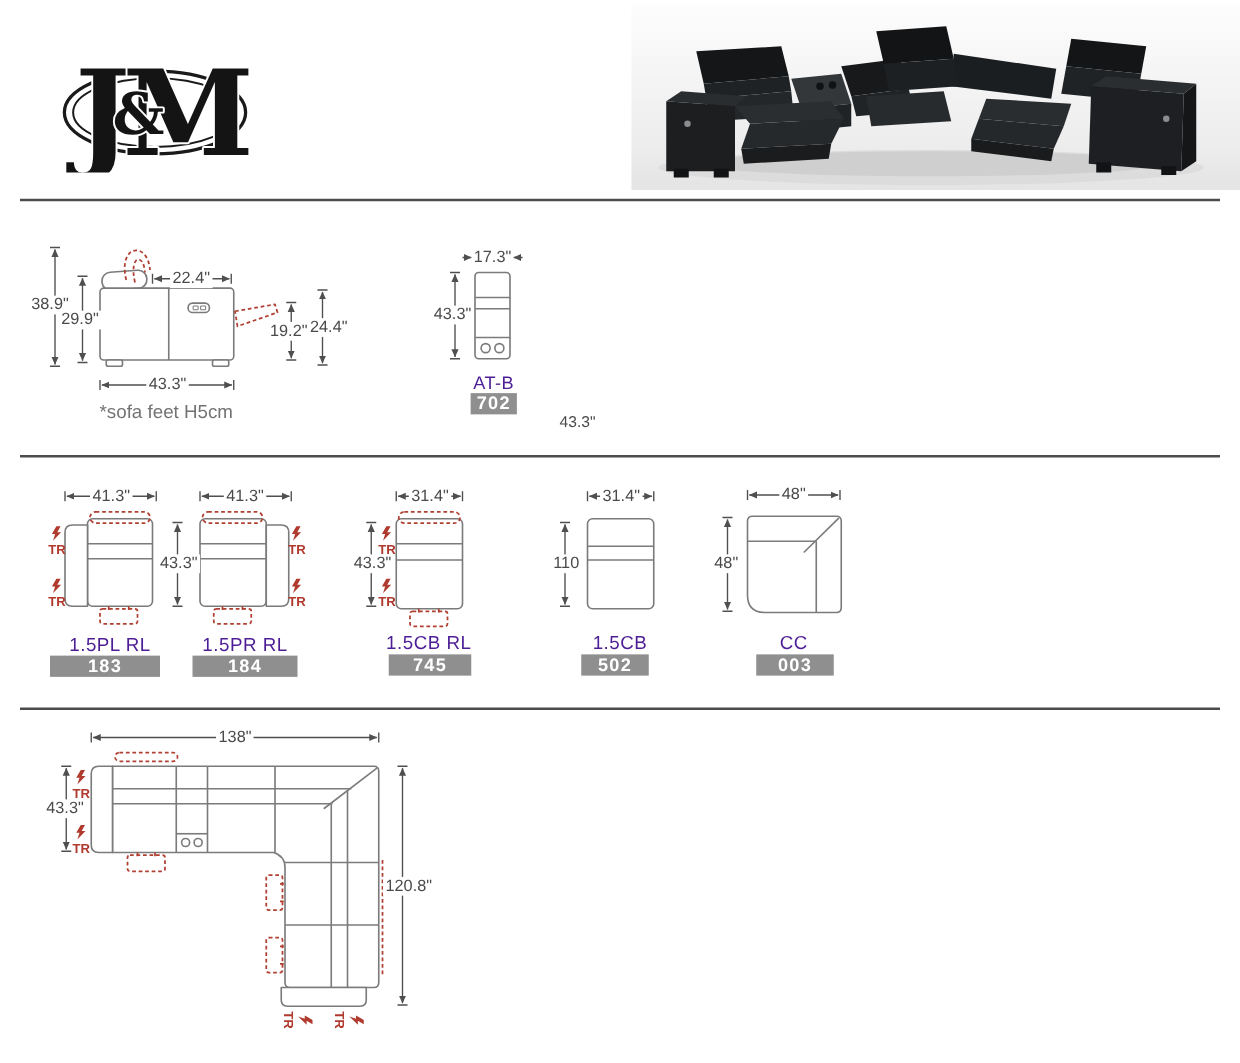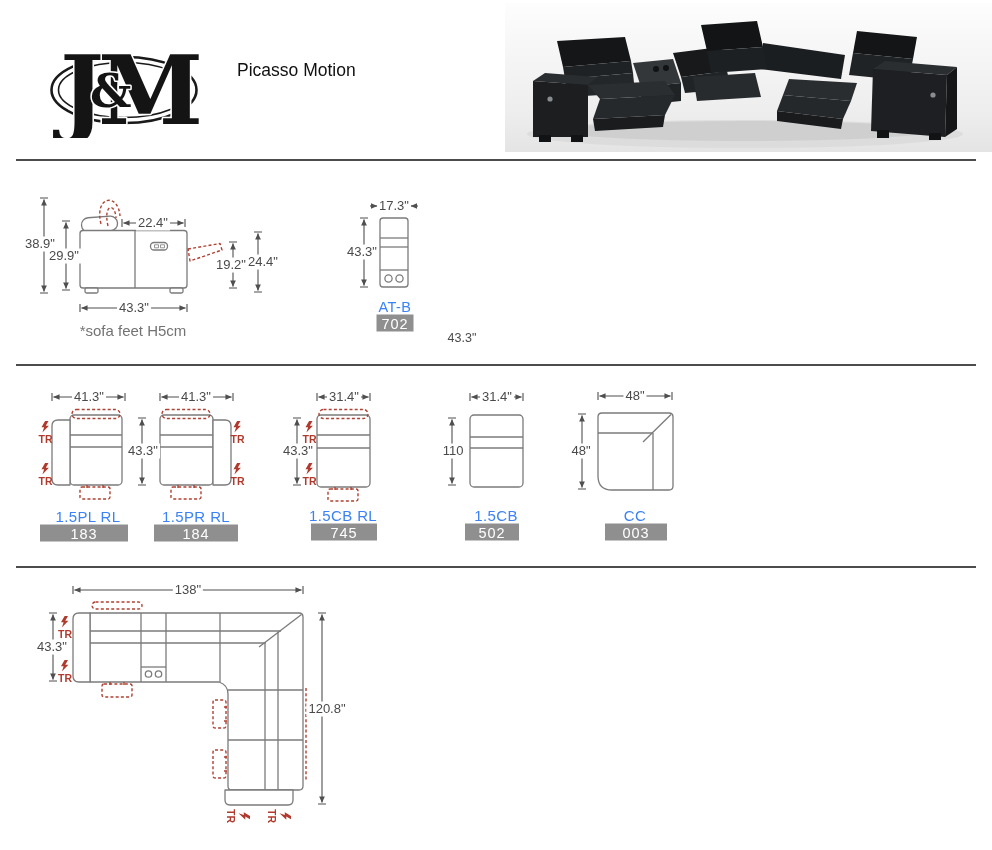--- a/index.html
+++ b/index.html
@@ -5,25 +5,25 @@
   html,body{margin:0;padding:0;background:#ffffff;}
   .sheet{position:relative;width:992px;height:850px;background:#fff;overflow:hidden;
          font-family:"Liberation Sans",sans-serif;}
   .abs{position:absolute;}
   .rule{position:absolute;left:16px;width:960px;height:2px;background:#4c4c4c;}
   .title{position:absolute;left:237px;top:58px;font-size:17.5px;line-height:1.45;color:#101010;}
   .dim{position:absolute;transform:translate(-50%,-50%);background:#fff;color:#4a4a4a;
        font-size:13px;line-height:1.15;padding:0 2px;white-space:nowrap;}
   .dim.nobg{background:transparent;}
   .note{position:absolute;transform:translate(-50%,-50%);color:#737373;font-size:15px;white-space:nowrap;}
-  .uname{position:absolute;transform:translate(-50%,-50%);color:#3b82f6;font-size:15px;
+  .uname{position:absolute;transform:translate(-50%,-50%);color:#4c1d95;font-size:15px;
          letter-spacing:.4px;white-space:nowrap;}
   .badge{position:absolute;transform:translate(-50%,-50%);background:#8f8f8f;color:#fff;
          font-size:14.5px;height:17px;display:flex;align-items:center;justify-content:center;
-         letter-spacing:1px;}
+         letter-spacing:1px;font-weight:bold;}
   svg{display:block;}
   .g-fill{stroke:#7b7b7b;stroke-width:1.3;fill:#ffffff;stroke-linejoin:round;}
   .r-dash{stroke:#b04032;stroke-width:1.4;fill:none;stroke-dasharray:3 2.2;stroke-linejoin:round;}
   .d-line{stroke:#4f4f4f;stroke-width:1.1;fill:none;}
   .tr-text{font-family:"Liberation Sans",sans-serif;font-size:10.5px;font-weight:600;
            fill:#b03a2e;text-anchor:middle;}
 </style>
 </head>
 <body>
 
@@ -41,21 +41,20 @@
     <ellipse cx="76" cy="50" rx="72.5" ry="33" fill="none" stroke="#1a1a1a" stroke-width="2.6"></ellipse>
     <ellipse cx="76" cy="50" rx="65.5" ry="27.5" fill="none" stroke="#1a1a1a" stroke-width="1.6"></ellipse>
     <g style="font-family:'DejaVu Serif',serif;font-weight:bold;fill:#141414;stroke:#ffffff;stroke-width:3;paint-order:stroke;stroke-linejoin:round;">
       <text x="12" y="84" font-size="95">J</text>
       <text x="50" y="84" font-size="95">M</text>
       <text x="42" y="67" font-size="46">&amp;</text>
     </g>
   </svg>
 
   <div class="title">
-    <div>Picasso Motion</div>
   </div>
 
   <svg class="abs" style="left:505px;top:3px" width="487" height="149" viewBox="0 0 487 149">
     <defs>
       <linearGradient id="pg" x1="0" y1="0" x2="0" y2="1">
         <stop offset="0" stop-color="#fdfdfd"></stop>
         <stop offset="0.75" stop-color="#ededed"></stop>
         <stop offset="1" stop-color="#e4e4e4"></stop>
       </linearGradient>
     </defs>

